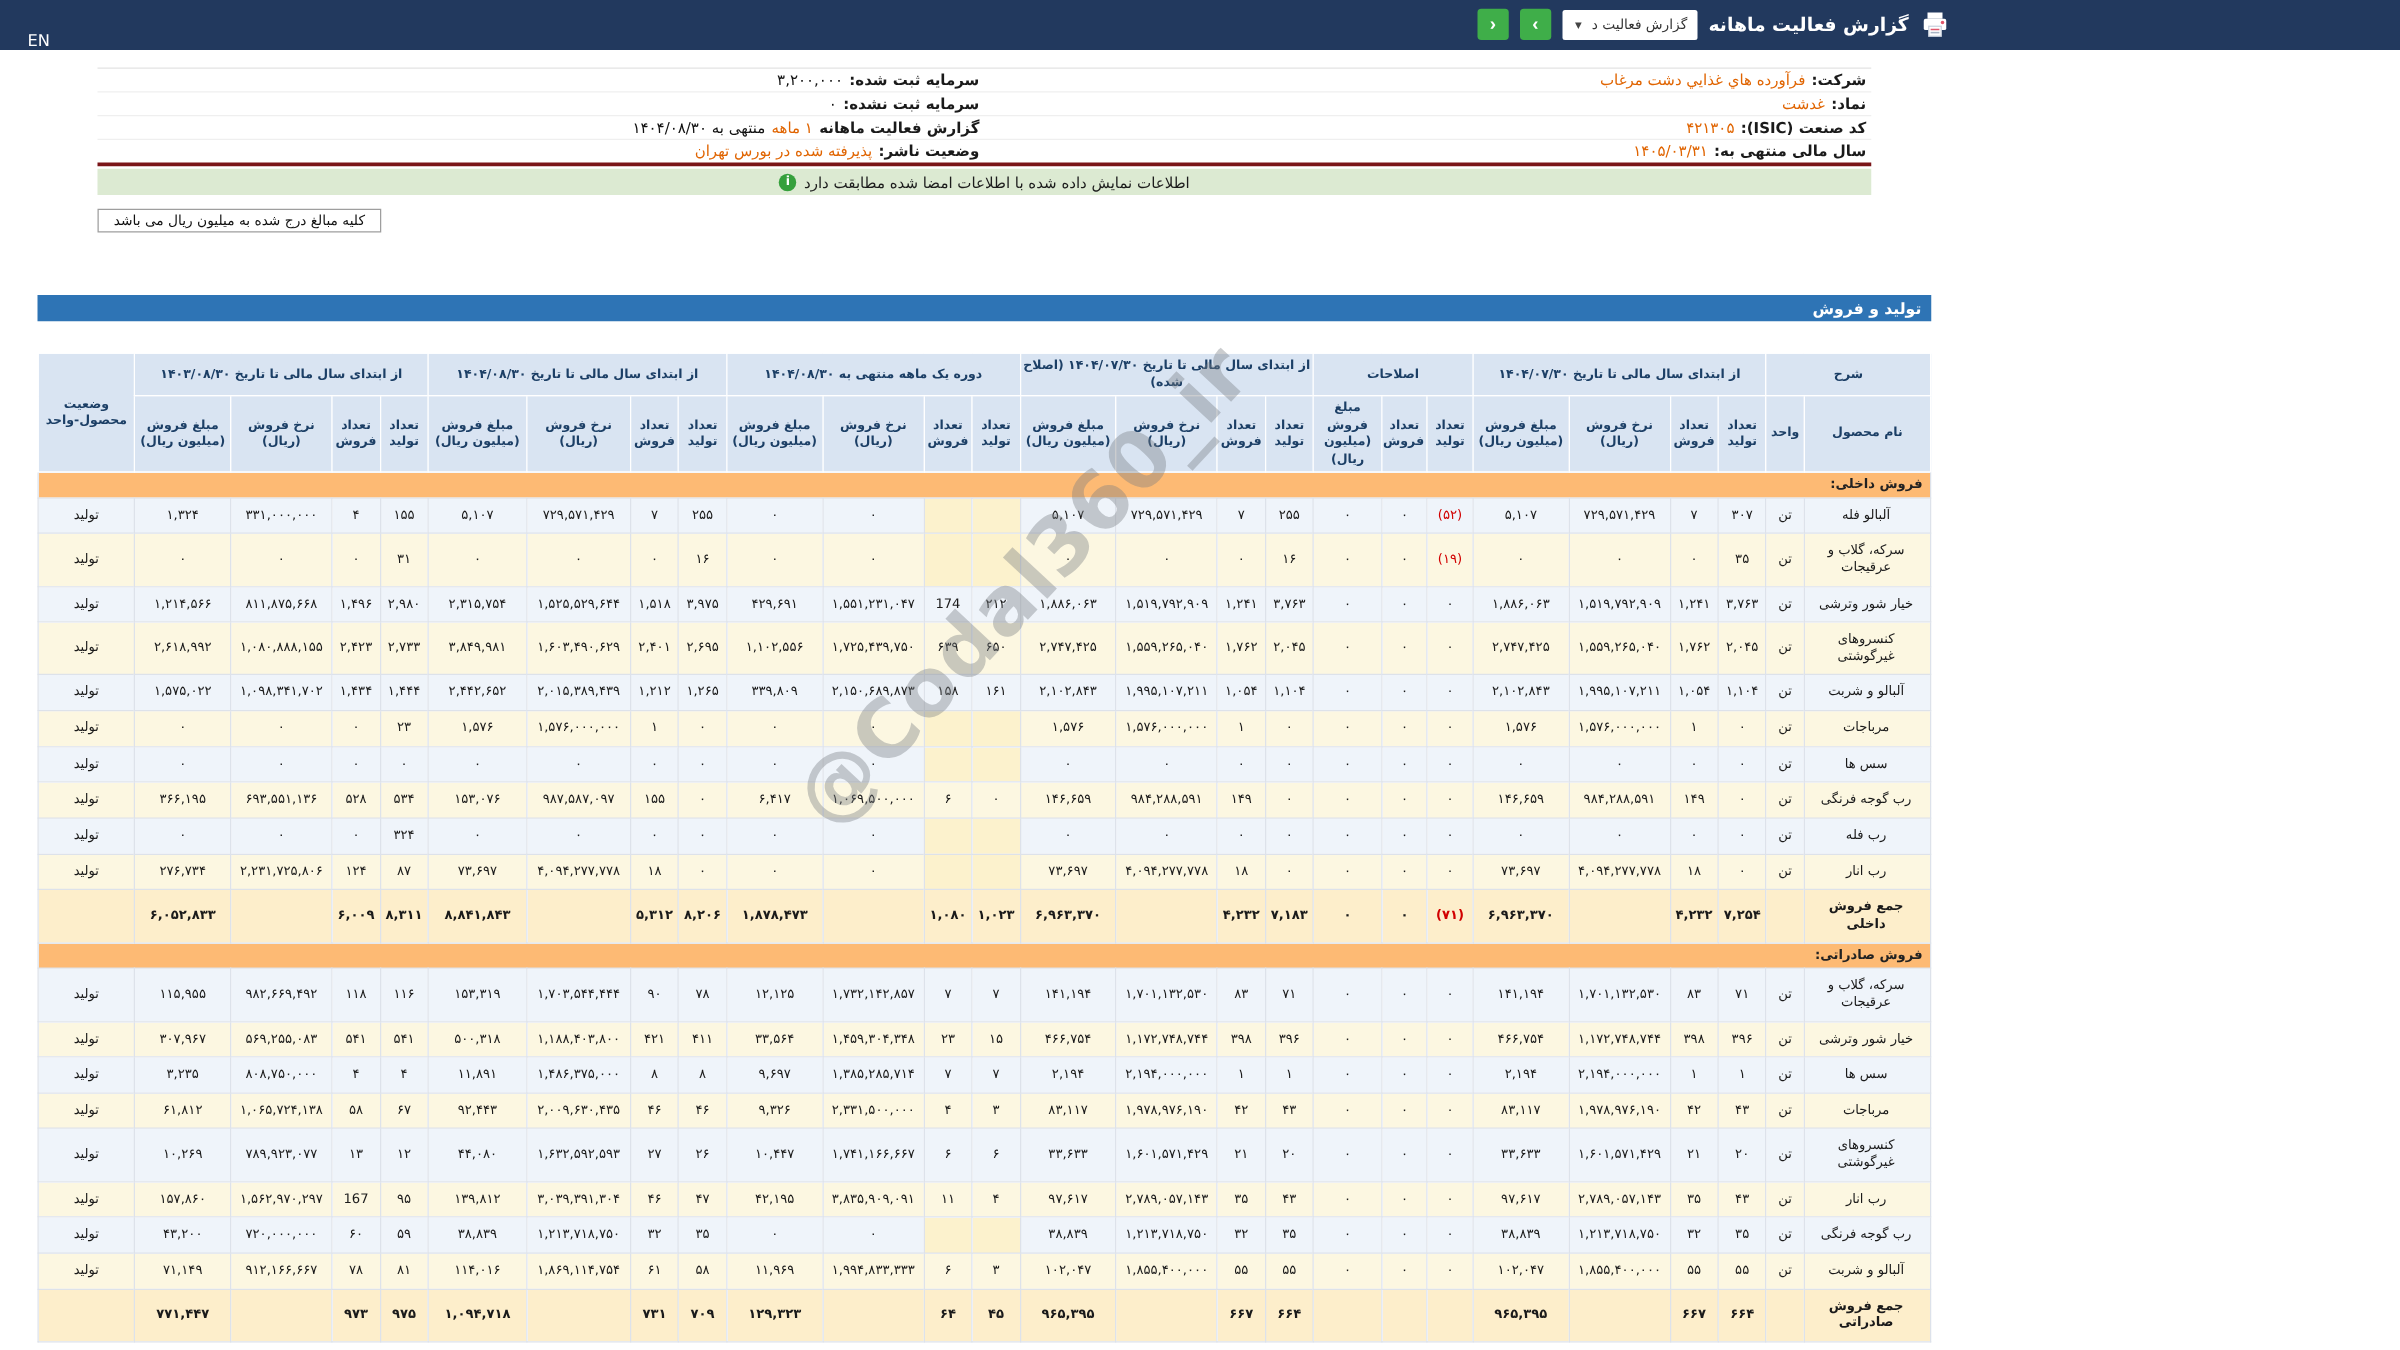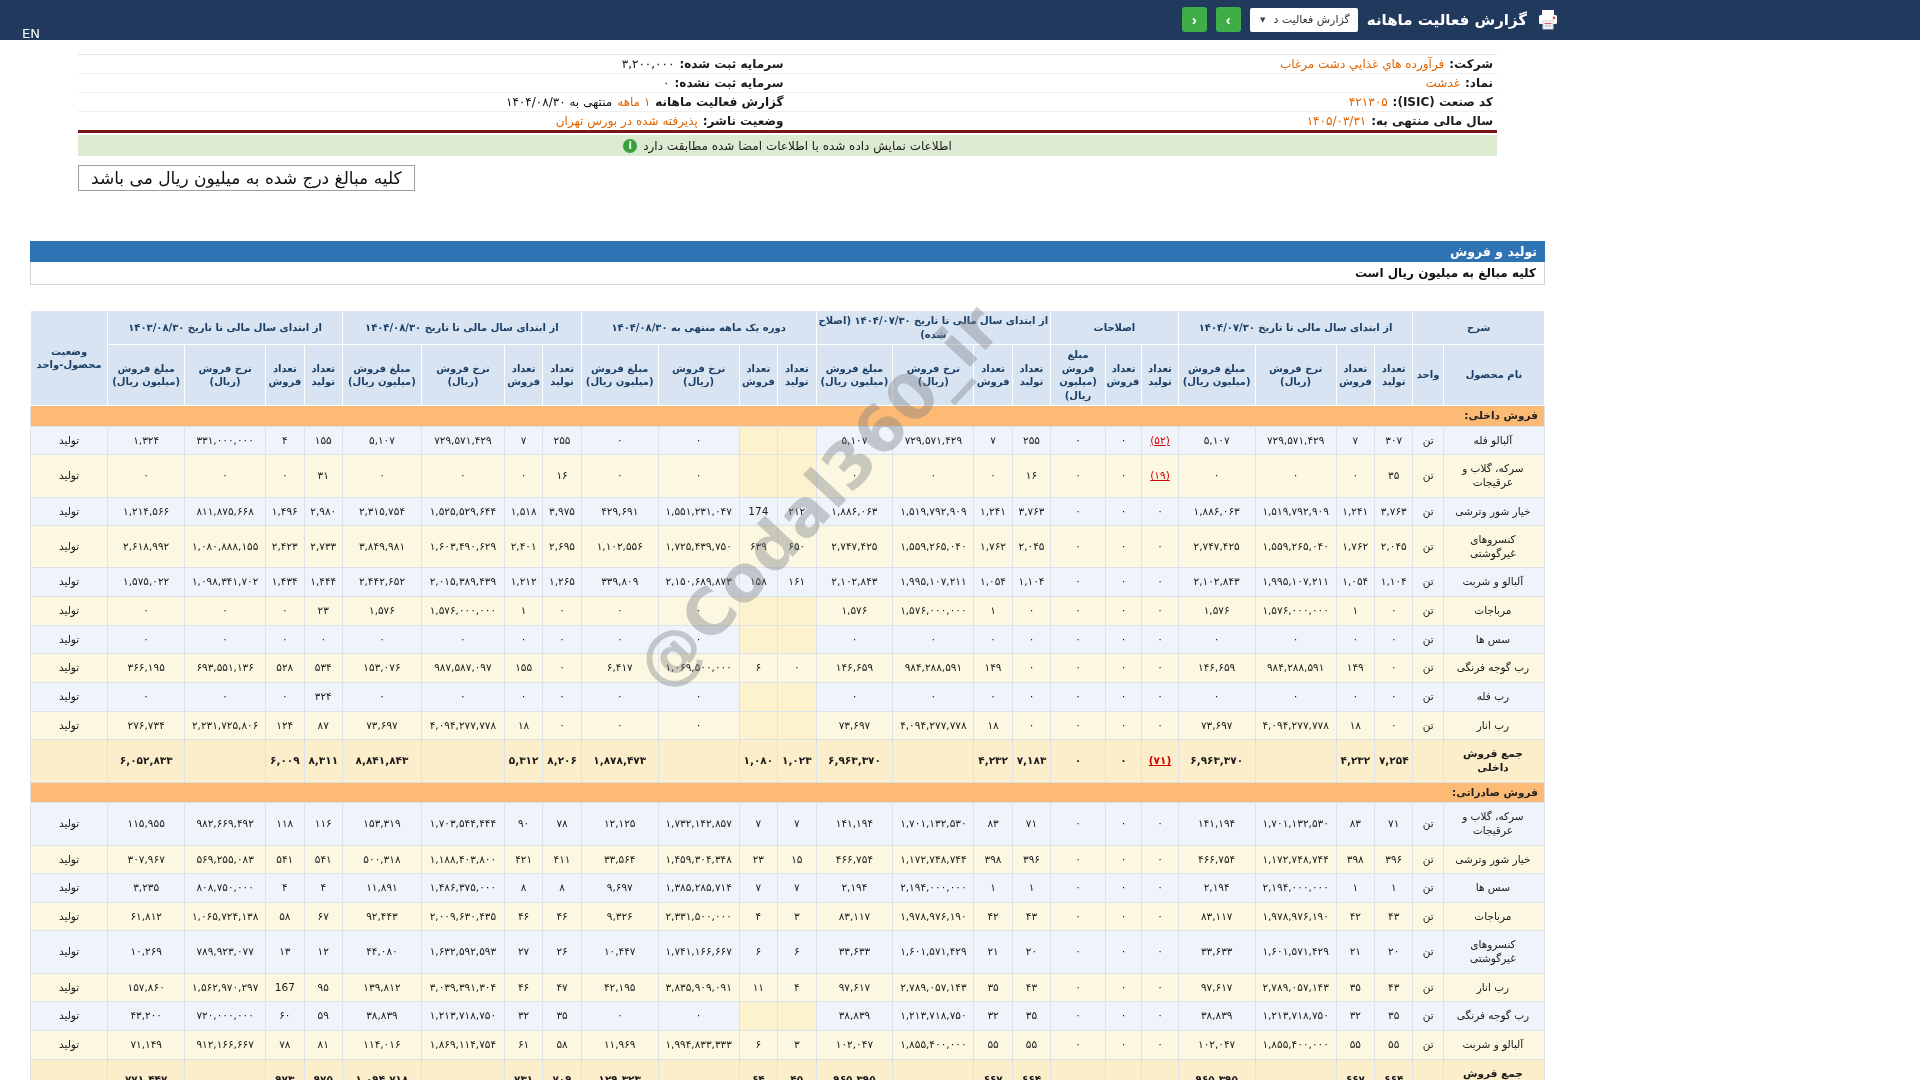--- a/index.html
+++ b/index.html
@@ -19,35 +19,35 @@
   .info-cols{display:flex;direction:rtl;}
   .info-col{width:50%;}
   .info-row{display:flex;direction:rtl;gap:5px;padding:1px 4px;font-size:12px;line-height:16px;border-bottom:1px solid #efefef;white-space:nowrap;}
   .info-col .info-row:last-child{border-bottom:none;}
   .info-label{font-weight:bold;color:#1a1a1a;}
   .info-value{color:#111;}
   .accent{color:#e06400;}
   .notice{margin:2px 48px 0 48px;background:#dcead2;height:21px;display:flex;direction:rtl;align-items:center;justify-content:center;gap:6px;font-size:12px;color:#1c1c1c;}
   .info-icon{width:14px;height:14px;border-radius:50%;background:#35a03c;color:#fff;font-size:10px;font-weight:bold;text-align:center;line-height:14px;flex:0 0 auto;}
   .amounts-note-row{margin:9px 48px 0 48px;direction:ltr;}
-  .amounts-note{display:inline-block;border:1px solid #9e9e9e;background:#fff;padding:2px 12px;font-size:17px;color:#111;direction:rtl;}
+  .amounts-note{display:inline-block;border:1px solid #9e9e9e;background:#fff;padding:2px 12px;font-size:11px;color:#111;direction:rtl;}
   
   .section-bar{margin-top:50px;background:#2e74b5;color:#fff;font-size:12.5px;font-weight:bold;padding:3px 8px;}
   .table-note{border:1px solid #d5d5d5;border-top:none;background:#fff;padding:4px 8px;font-size:12px;font-weight:bold;color:#111;}
   
   .table-wrap{position:relative;margin-top:25px;}
   table{width:100%;border-collapse:collapse;table-layout:fixed;direction:rtl;}
   th{background:#d9e4f2;color:#1c3f66;font-size:10px;font-weight:bold;border:1px solid #fff;padding:3px 2px;text-align:center;vertical-align:middle;line-height:1.35;}
   td{border:1px solid #dde2ea;font-size:10.5px;color:#1a1a1a;padding:7px 3px;text-align:center;vertical-align:middle;line-height:1.3;overflow:hidden;}
   .section-row td{background:#fdba74;text-align:right;font-weight:bold;font-size:10.5px;padding:3px 6px;color:#222;}
   .row-blue td{background:#eff4fa;}
   .row-cream td{background:#fcf7e1;}
   td.empty{background:#fcf2cd;}
   .total-row td{background:#fdeecb;font-weight:bold;}
-  td.neg{color:#d10000;text-decoration:underline;}
+  td.neg{color:#d10000;}
   td.name-cell{text-align:center;padding-right:5px;}
   .watermark{position:absolute;top:150px;left:540px;transform:rotate(-47deg);font-size:64px;font-weight:bold;color:rgba(118,124,130,0.38);letter-spacing:1px;z-index:40;pointer-events:none;direction:ltr;white-space:nowrap;}
 </style>
 </head>
 <body>
 
 <div class="navbar">
   <span class="nav-en">EN</span>
   <div class="nav-cluster">
     <span class="print-icon">
@@ -117,21 +117,20 @@
   <div class="notice">
     <span>اطلاعات نمایش داده شده با اطلاعات امضا شده مطابقت دارد</span>
     <span class="info-icon">i</span>
   </div>
 
   <div class="amounts-note-row">
     <span class="amounts-note">کلیه مبالغ درج شده به میلیون ریال می باشد</span>
   </div>
 
   <div class="section-bar">تولید و فروش</div>
-  <div class="table-note">کلیه مبالغ به میلیون ریال است</div>
 
   <div class="table-wrap">
     <div class="watermark">@Codal360_ir</div>
     <table>
       <colgroup>
         <col style="width:100px">
           <col style="width:30px">
         <col style="width:38px">
           <col style="width:38px">
           <col style="width:80px">

